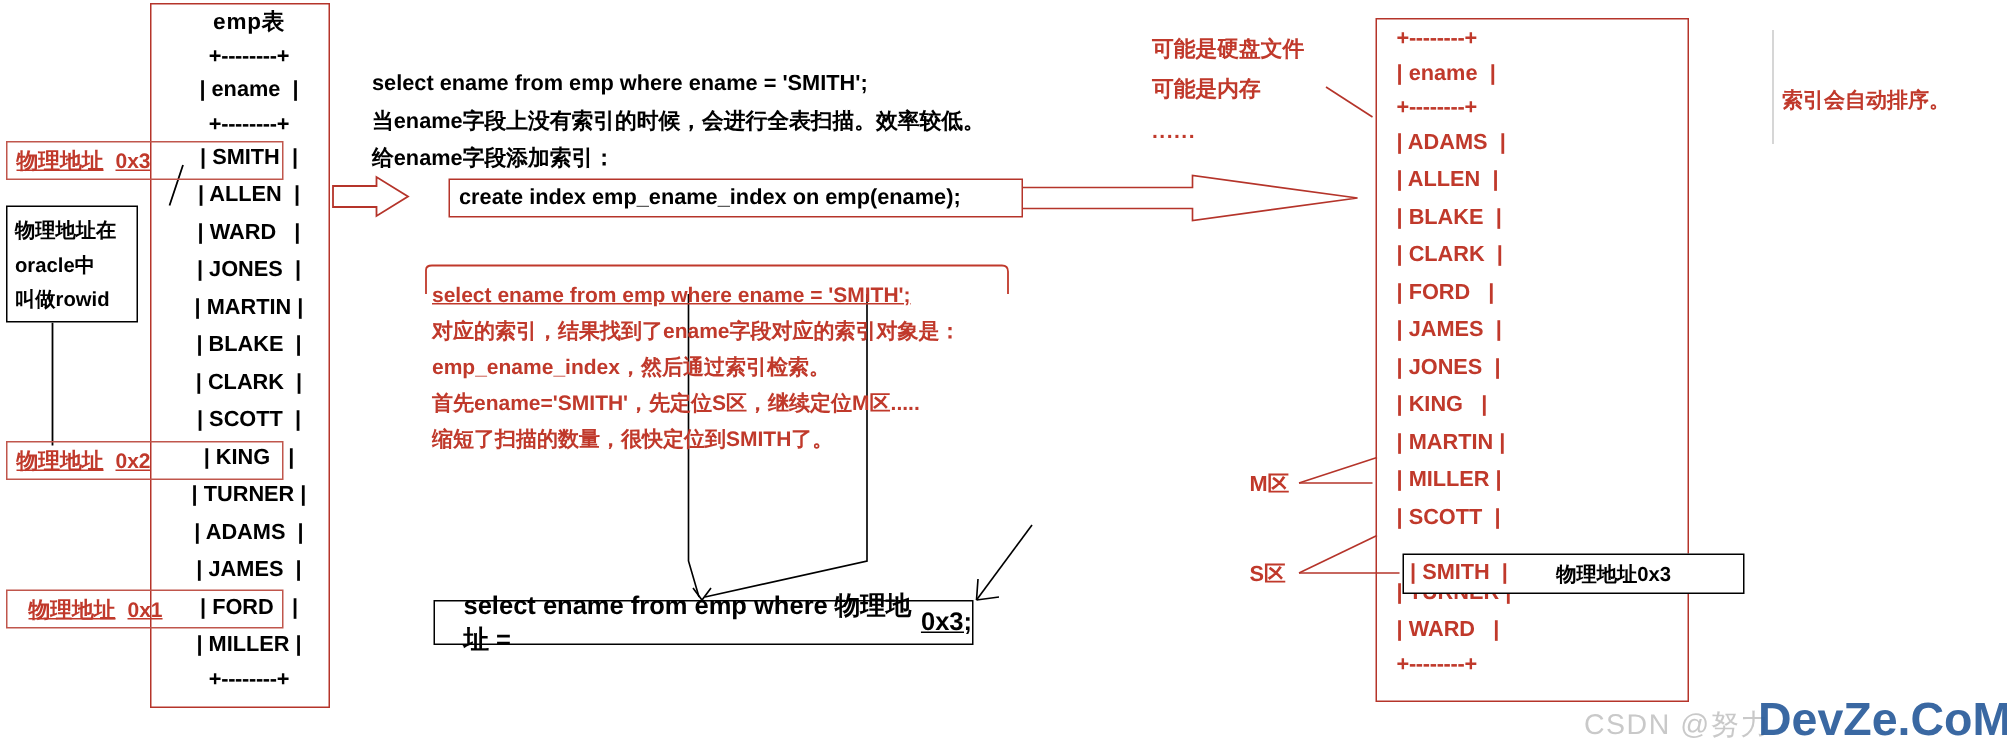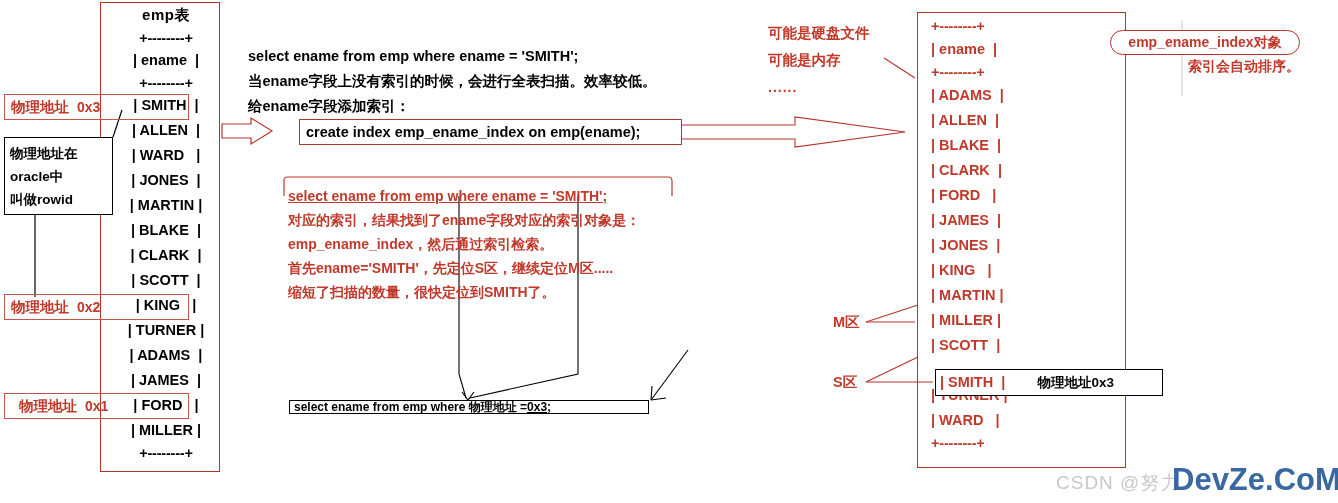--- a/index.html
+++ b/index.html
@@ -61,28 +61,29 @@
 
   
   .addr-box {
     border: 1px solid #c0564c;
     box-sizing: border-box;
     color: #c0392b;
     font-weight: bold;
     background: transparent;
     display: flex;
     align-items: center;
+    text-decoration: underline;
   }
   .addr-label { font-size: 14.5px; }
   .addr-hex { font-size: 14px; font-weight: bold; }
 
   
   #rowid-note {
     left: 4px; top: 137px;
-    width: 109px; height: 78px;
+    width: 88px; height: 78px;
     border: 1.6px solid #000;
     box-sizing: border-box;
     background: #fff;
     padding: 4px 5px;
     font-size: 13.5px;
     font-weight: bold;
     color: #000;
     line-height: 23px;
   }
 
@@ -116,28 +117,28 @@
     width: 410px;
     color: #c0392b;
     font-size: 14px;
     font-weight: bold;
     line-height: 24px;
   }
   #red-block .underline { text-decoration: underline; }
 
   #bottom-sql-box {
     left: 289px; top: 400px;
-    width: 360px; height: 14px;
+    width: 360px; height: 30px;
     border: 1.6px solid #000;
     box-sizing: border-box;
     background: #fff;
     display: flex;
     align-items: center;
-    padding-left: 4px;
-    font-size: 12px;
+    padding-left: 19px;
+    font-size: 17px;
     font-weight: bold;
     color: #000;
   }
   #bottom-sql-box .ul { text-decoration: underline; }
 
   
   #maybe-notes {
     left: 768px; top: 20px;
     color: #c0392b;
     font-size: 14.5px;
@@ -384,21 +385,18 @@
   </div>
 
   <div class="abs" id="smith-callout">
     <span>物理地址0x3</span>
   </div>
   <div class="abs" id="smith-overlay-text">| SMITH  |</div>
 
   <div class="abs zone-label" style="left:833px; top:313px;">M区</div>
   <div class="abs zone-label" style="left:833px; top:373px;">S区</div>
 
-  <div class="abs" id="index-obj-oval">
-    <span>emp_ename_index对象</span>
-  </div>
   <div class="abs" id="index-obj-note">索引会自动排序。</div>
 
   <div class="abs" id="wm-csdn">CSDN @努力</div>
   <div class="abs" id="wm-dev-bottom">DevZe.CoM</div>
 
 </div>
 
 </body></html>

